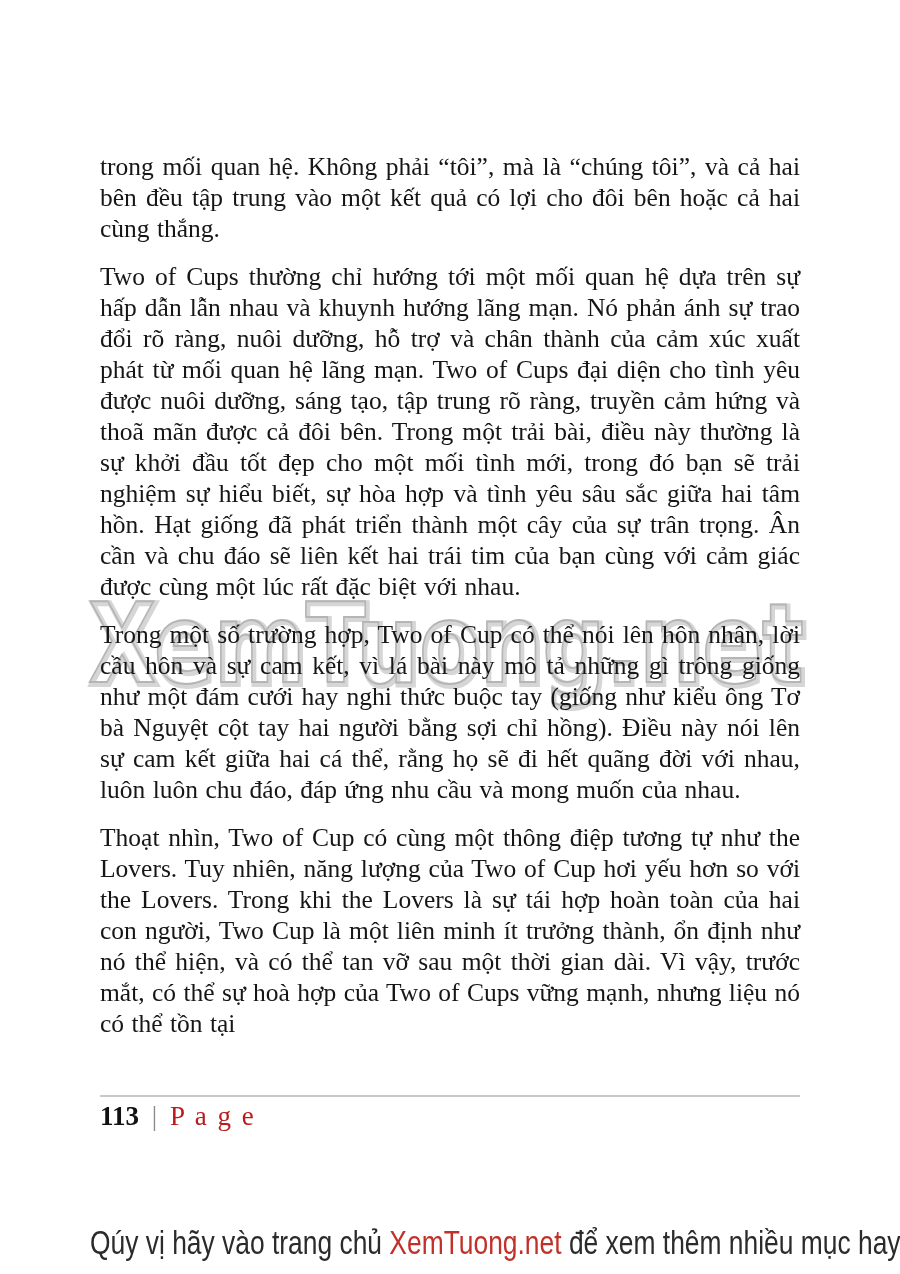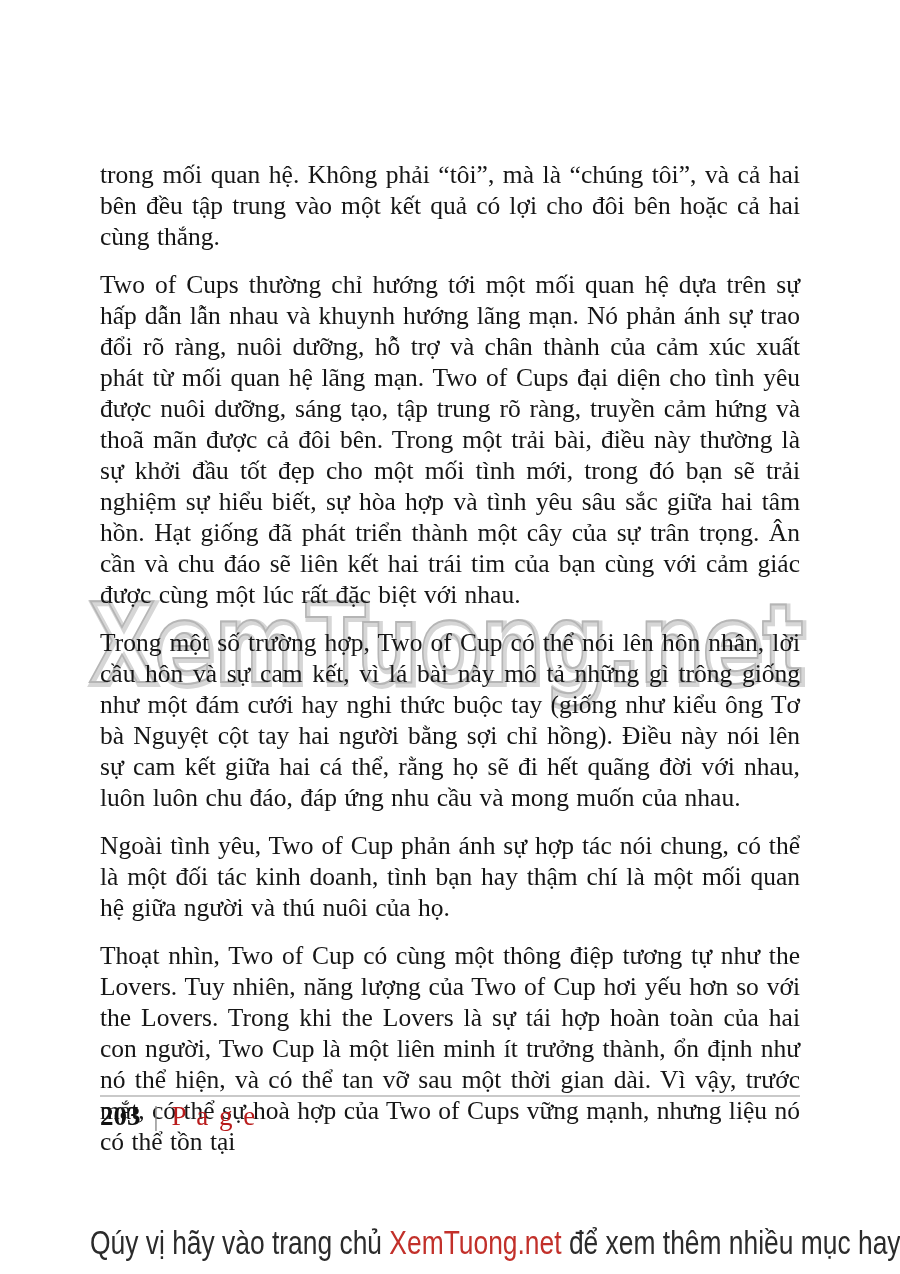--- a/index.html
+++ b/index.html
@@ -16,21 +16,21 @@
     font-family: "Liberation Serif", serif;
   }
   #content {
     position: absolute;
     left: 100px;
     top: 143px;
     width: 700px;
     z-index: 2;
   }
   #content p {
-    margin: 16px 0 17px 0;
+    margin: 8px 0 17px 0;
     font-size: 25.5px;
     line-height: 31px;
     text-align: justify;
     color: #161616;
     word-spacing: 1px;
   }
   #watermark {
     position: absolute;
     left: 86px;
     top: 568px;
@@ -91,28 +91,27 @@
 
   <svg id="watermark" width="728" height="150" viewBox="0 0 728 150">
     <text x="4" y="116" font-family="DejaVu Sans, sans-serif" font-weight="bold" font-size="110" textLength="716" lengthAdjust="spacingAndGlyphs" fill="none" stroke="#d6d6d6" stroke-width="6">XemTuong.net</text>
     <text x="2" y="114" font-family="DejaVu Sans, sans-serif" font-weight="bold" font-size="110" textLength="716" lengthAdjust="spacingAndGlyphs" fill="rgba(255,255,255,0.0)" stroke="#b5b5b5" stroke-width="2">XemTuong.net</text>
   </svg>
 
   <div id="content">
     <p>trong mối quan hệ. Không phải “tôi”, mà là “chúng tôi”, và cả hai bên đều tập trung vào một kết quả có lợi cho đôi bên hoặc cả hai cùng thắng.</p>
     <p>Two of Cups thường chỉ hướng tới một mối quan hệ dựa trên sự hấp dẫn lẫn nhau và khuynh hướng lãng mạn. Nó phản ánh sự trao đổi rõ ràng, nuôi dưỡng, hỗ trợ và chân thành của cảm xúc xuất phát từ mối quan hệ lãng mạn. Two of Cups đại diện cho tình yêu được nuôi dưỡng, sáng tạo, tập trung rõ ràng, truyền cảm hứng và thoã mãn được cả đôi bên. Trong một trải bài, điều này thường là sự khởi đầu tốt đẹp cho một mối tình mới, trong đó bạn sẽ trải nghiệm sự hiểu biết, sự hòa hợp và tình yêu sâu sắc giữa hai tâm hồn. Hạt giống đã phát triển thành một cây của sự trân trọng. Ân cần và chu đáo sẽ liên kết hai trái tim của bạn cùng với cảm giác được cùng một lúc rất đặc biệt với nhau.</p>
     <p>Trong một số trường hợp, Two of Cup có thể nói lên hôn nhân, lời cầu hôn và sự cam kết, vì lá bài này mô tả những gì trông giống như một đám cưới hay nghi thức buộc tay (giống như kiểu ông Tơ bà Nguyệt cột tay hai người bằng sợi chỉ hồng). Điều này nói lên sự cam kết giữa hai cá thể, rằng họ sẽ đi hết quãng đời với nhau, luôn luôn chu đáo, đáp ứng nhu cầu và mong muốn của nhau.</p>
-    <p>Ngoài tình yêu, Two of Cup phản ánh sự hợp tác nói chung, có thể là một đối tác kinh doanh, tình bạn hay thậm chí là một mối quan hệ giữa người và thú nuôi của họ.</p>
     <p>Thoạt nhìn, Two of Cup có cùng một thông điệp tương tự như the Lovers. Tuy nhiên, năng lượng của Two of Cup hơi yếu hơn so với the Lovers. Trong khi the Lovers là sự tái hợp hoàn toàn của hai con người, Two Cup là một liên minh ít trưởng thành, ổn định như nó thể hiện, và có thể tan vỡ sau một thời gian dài. Vì vậy, trước mắt, có thể sự hoà hợp của Two of Cups vững mạnh, nhưng liệu nó có thể tồn tại</p>
   </div>
 
   <div id="page-rule"></div>
 
   <div id="page-footer">
-    <span class="page-num">203</span>
+    <span class="page-num">113</span>
     <span class="pipe">|</span>
     <span class="page-word">P a g e</span>
   </div>
 
   <div id="banner">
     <span>Qúy vị hãy vào trang chủ </span>
     <span class="site-link">XemTuong.net</span>
     <span> để xem thêm nhiều mục hay khác</span>
   </div>
 

